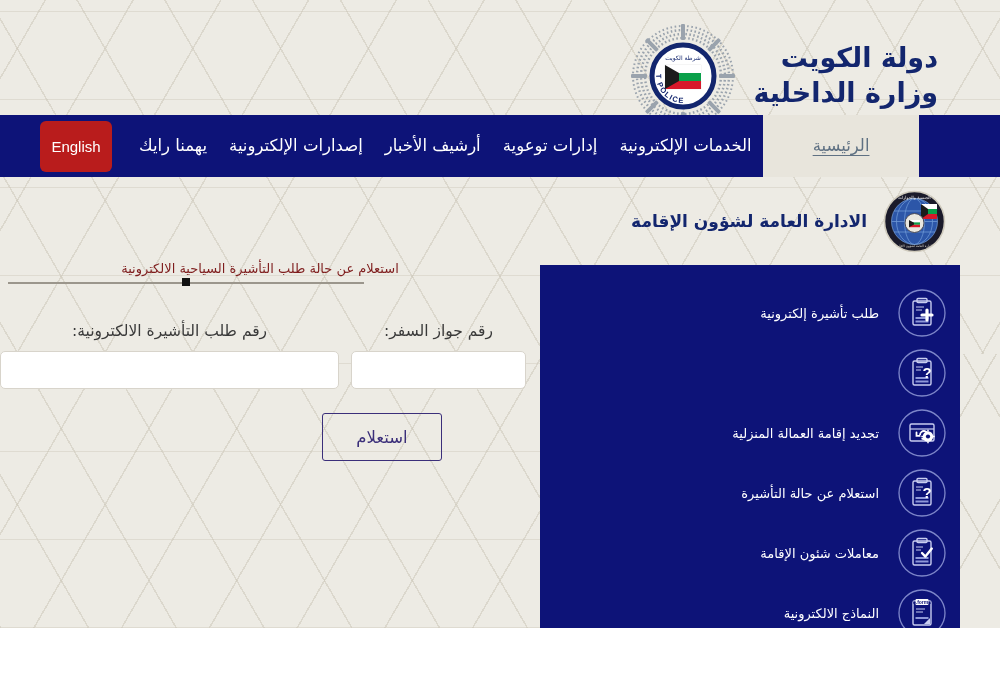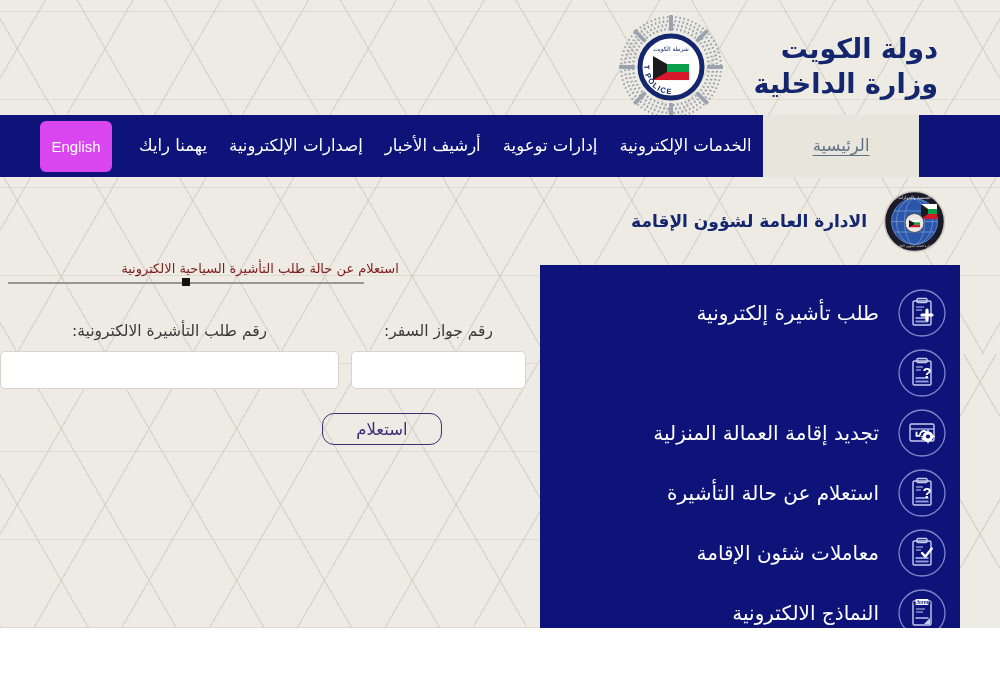--- a/index.html
+++ b/index.html
@@ -32,24 +32,24 @@
 
   
   .header {
     position: absolute;
     top: 0; left: 0; right: 0;
     height: 115px;
     overflow: hidden;
   }
   .header-inner {
     position: absolute;
-    top: 7px; right: 0;
+    top: 16px; right: 0;
     display: flex;
     align-items: center;
-    gap: 30px;
+    gap: 18px;
     padding: 8px 62px 0 0;
     height: 112px;
   }
   .site-titles {
     text-align: right;
     color: #13266e;
     line-height: 1.28;
   }
   .site-title-1, .site-title-2 {
     font-size: 27px;
@@ -97,21 +97,21 @@
     background: #e8e5dc;
     color: #5f7183;
     padding: 0 50px;
     text-decoration: underline;
     text-underline-offset: 4px;
   }
   .lang-btn {
     display: flex;
     align-items: center;
     justify-content: center;
-    background: #d946ef;
+    background: #b91c1c;
     color: #ffffff;
     border-radius: 6px;
     font-size: 15px;
     width: 72px;
     height: 51px;
     align-self: center;
     margin: 0 16px 0 0;
     cursor: pointer;
     font-family: "Liberation Sans", sans-serif;
   }
@@ -164,21 +164,21 @@
     height: 60px;
     cursor: pointer;
   }
   .side-icon {
     flex: 0 0 50px;
     width: 50px; height: 50px;
   }
   .side-icon svg { display: block; width: 50px; height: 50px; }
   .side-label {
     color: #ffffff;
-    font-size: 20px;
+    font-size: 13px;
     white-space: nowrap;
   }
 
   
   .main-panel {
     position: absolute;
     top: 0; left: 0;
     width: 560px;
     height: 451px;
   }
@@ -247,25 +247,25 @@
   }
   .submit-wrap {
     margin-top: 24px;
     display: flex;
     justify-content: flex-start;
     padding-right: 100px;
   }
   .submit-btn {
     background: transparent;
     border: 1.5px solid #3b2f7a;
-    border-radius: 12px;
+    border-radius: 3px;
     color: #3b2f7a;
     font-size: 16.5px;
     width: 120px;
-    height: 32px;
+    height: 48px;
     cursor: pointer;
     font-family: "DejaVu Sans", sans-serif;
   }
 
   
   .page-bottom {
     position: absolute;
     top: 628px; left: 0;
     width: 1000px; height: 72px;
     background: #ffffff;

